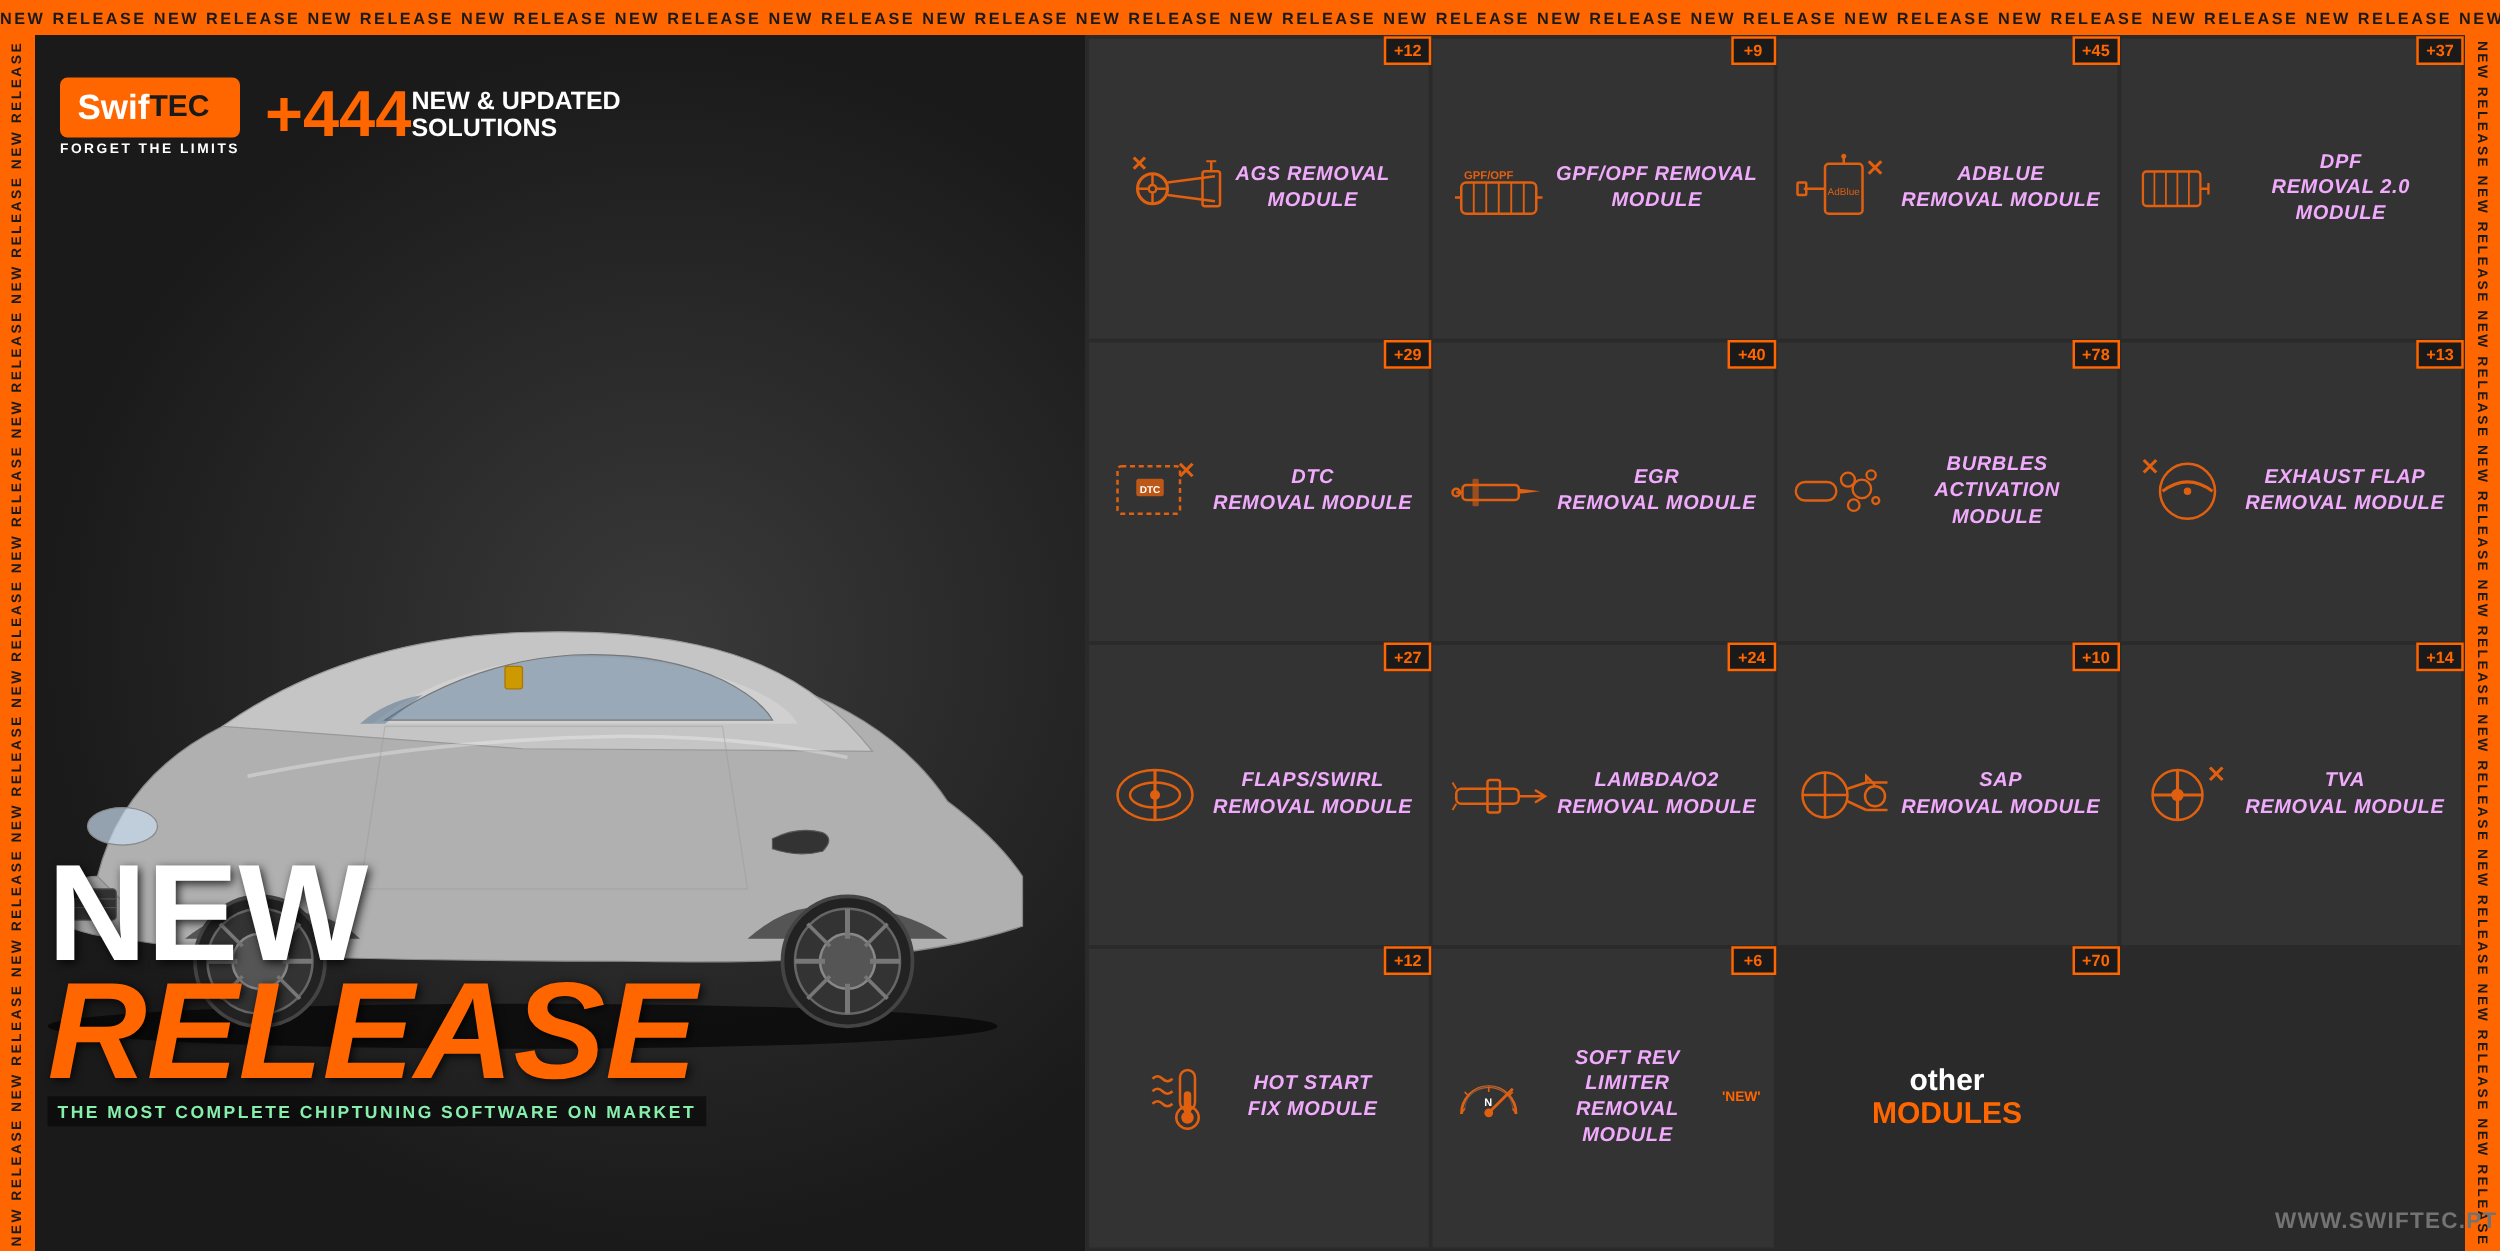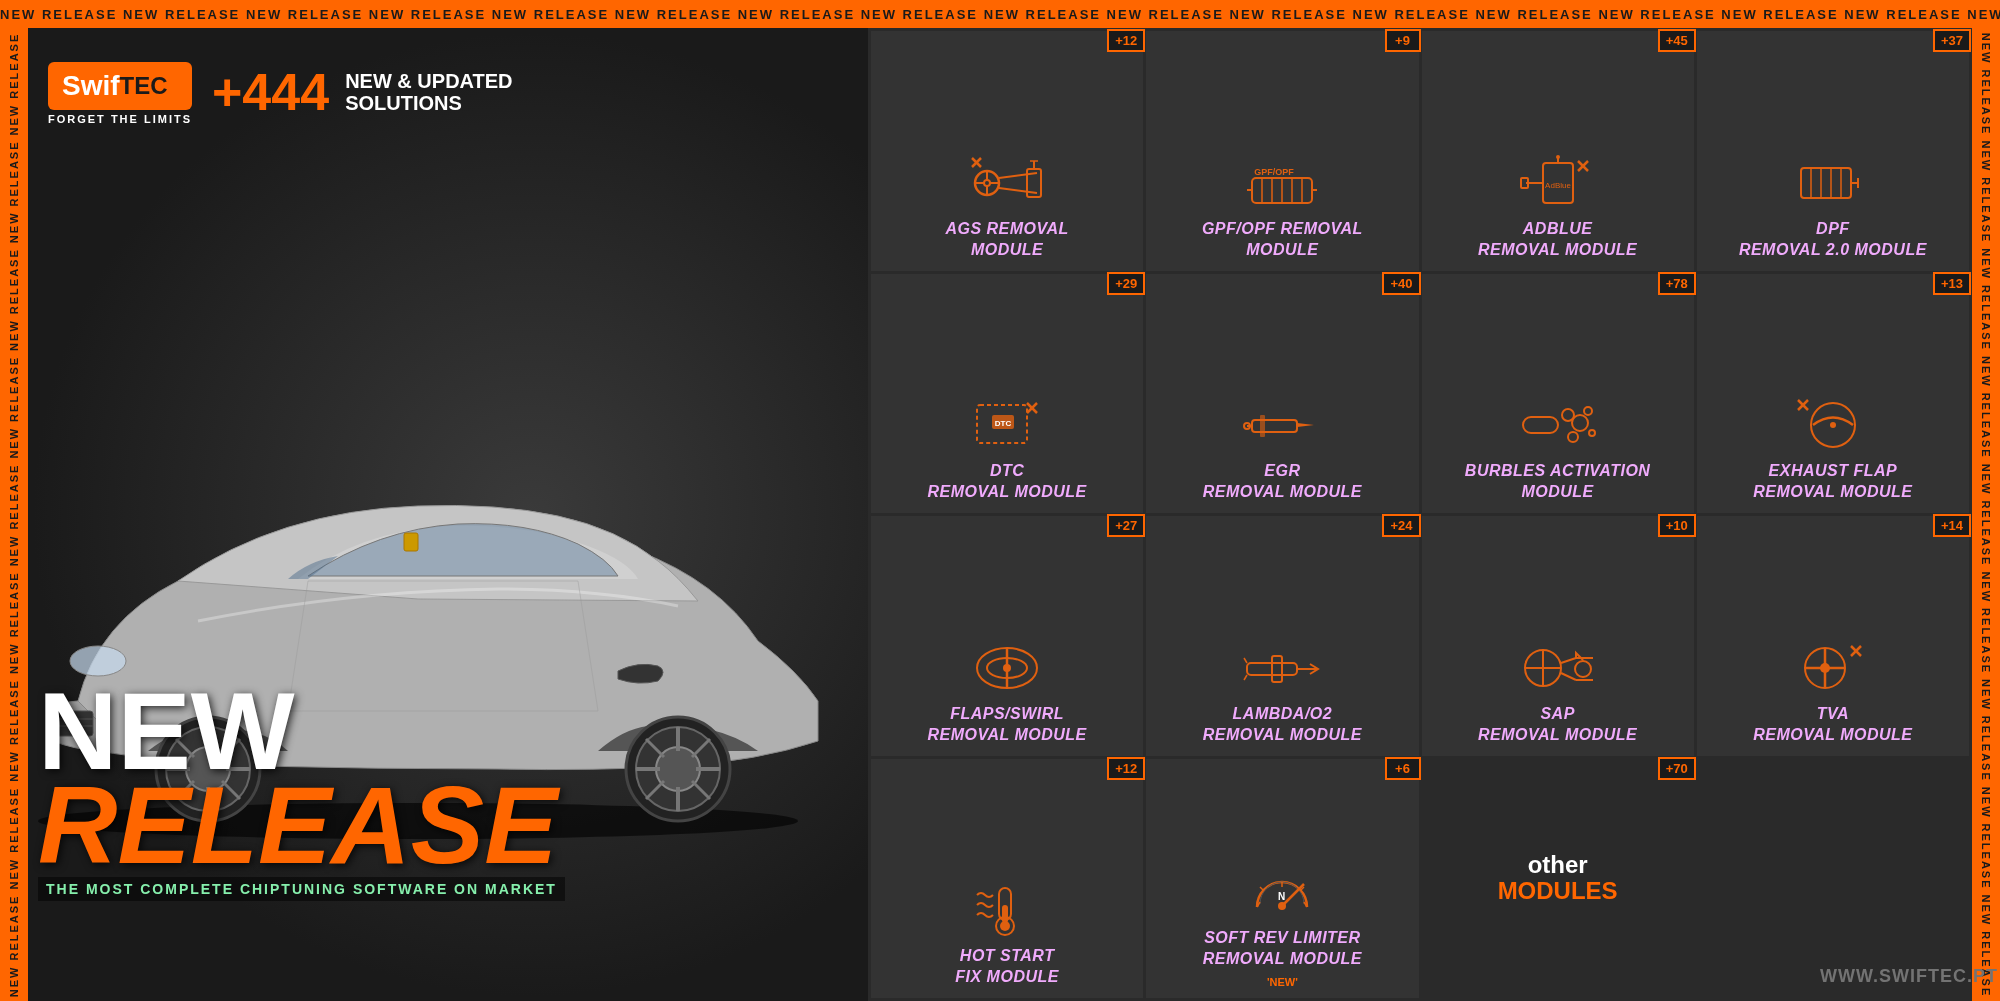--- a/index.html
+++ b/index.html
@@ -152,21 +152,21 @@
       font-weight: 900;
       font-style: italic;
     }
     .version-date {
       color: white;
       font-style: italic;
     }
     .solutions-line {
       display: flex;
       align-items: center;
-      gap: 16px;
+      gap: 0;
       margin-top: 4px;
     }
     .solutions-count {
       font-size: 52px;
       font-weight: 900;
       color: #ff6600;
       line-height: 1;
     }
     .solutions-text {
       font-size: 20px;
@@ -217,23 +217,23 @@
       grid-template-columns: repeat(4, 1fr);
       grid-template-rows: repeat(4, 1fr);
       gap: 3px;
       padding: 3px;
     }
 
     .module-cell {
       background: #333;
       position: relative;
       display: flex;
-      flex-direction: column;
+      flex-direction: row;
       align-items: center;
-      justify-content: flex-end;
+      justify-content: center;
       gap: 6px;
       padding: 10px;
     }
 
     .module-cell:last-child {
       background: #2a2a2a;
     }
 
     .badge {
       position: absolute;

